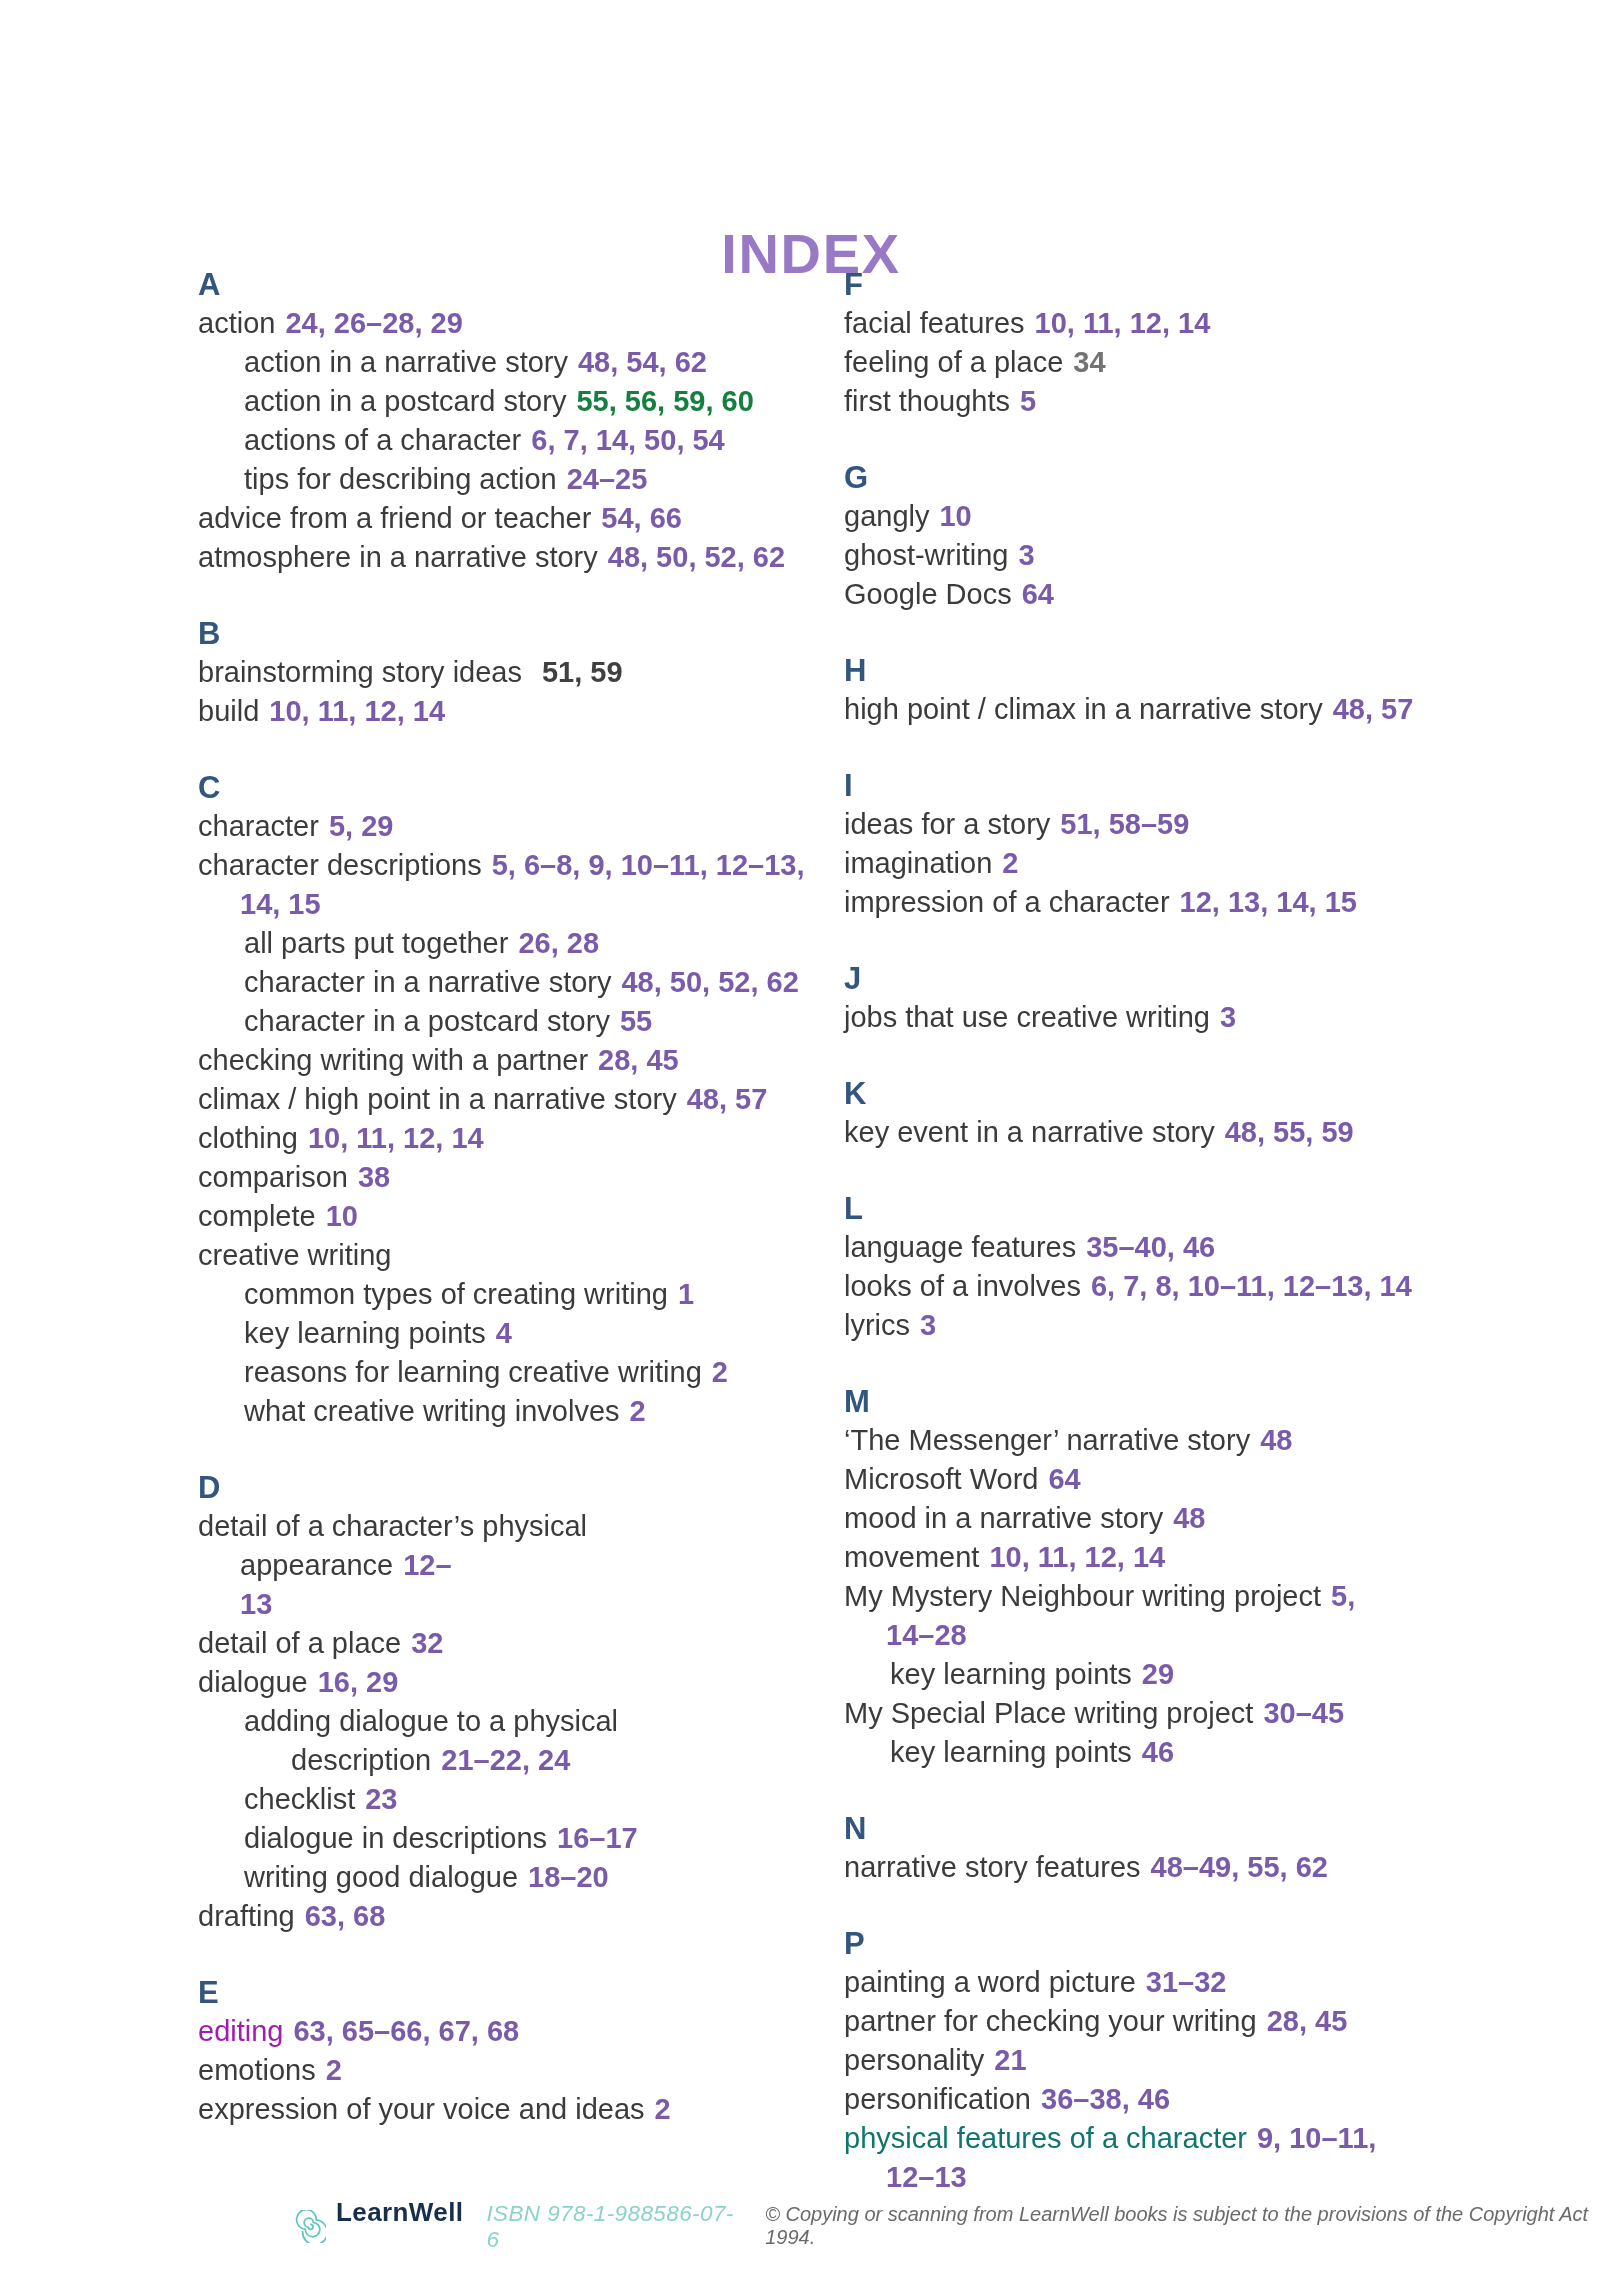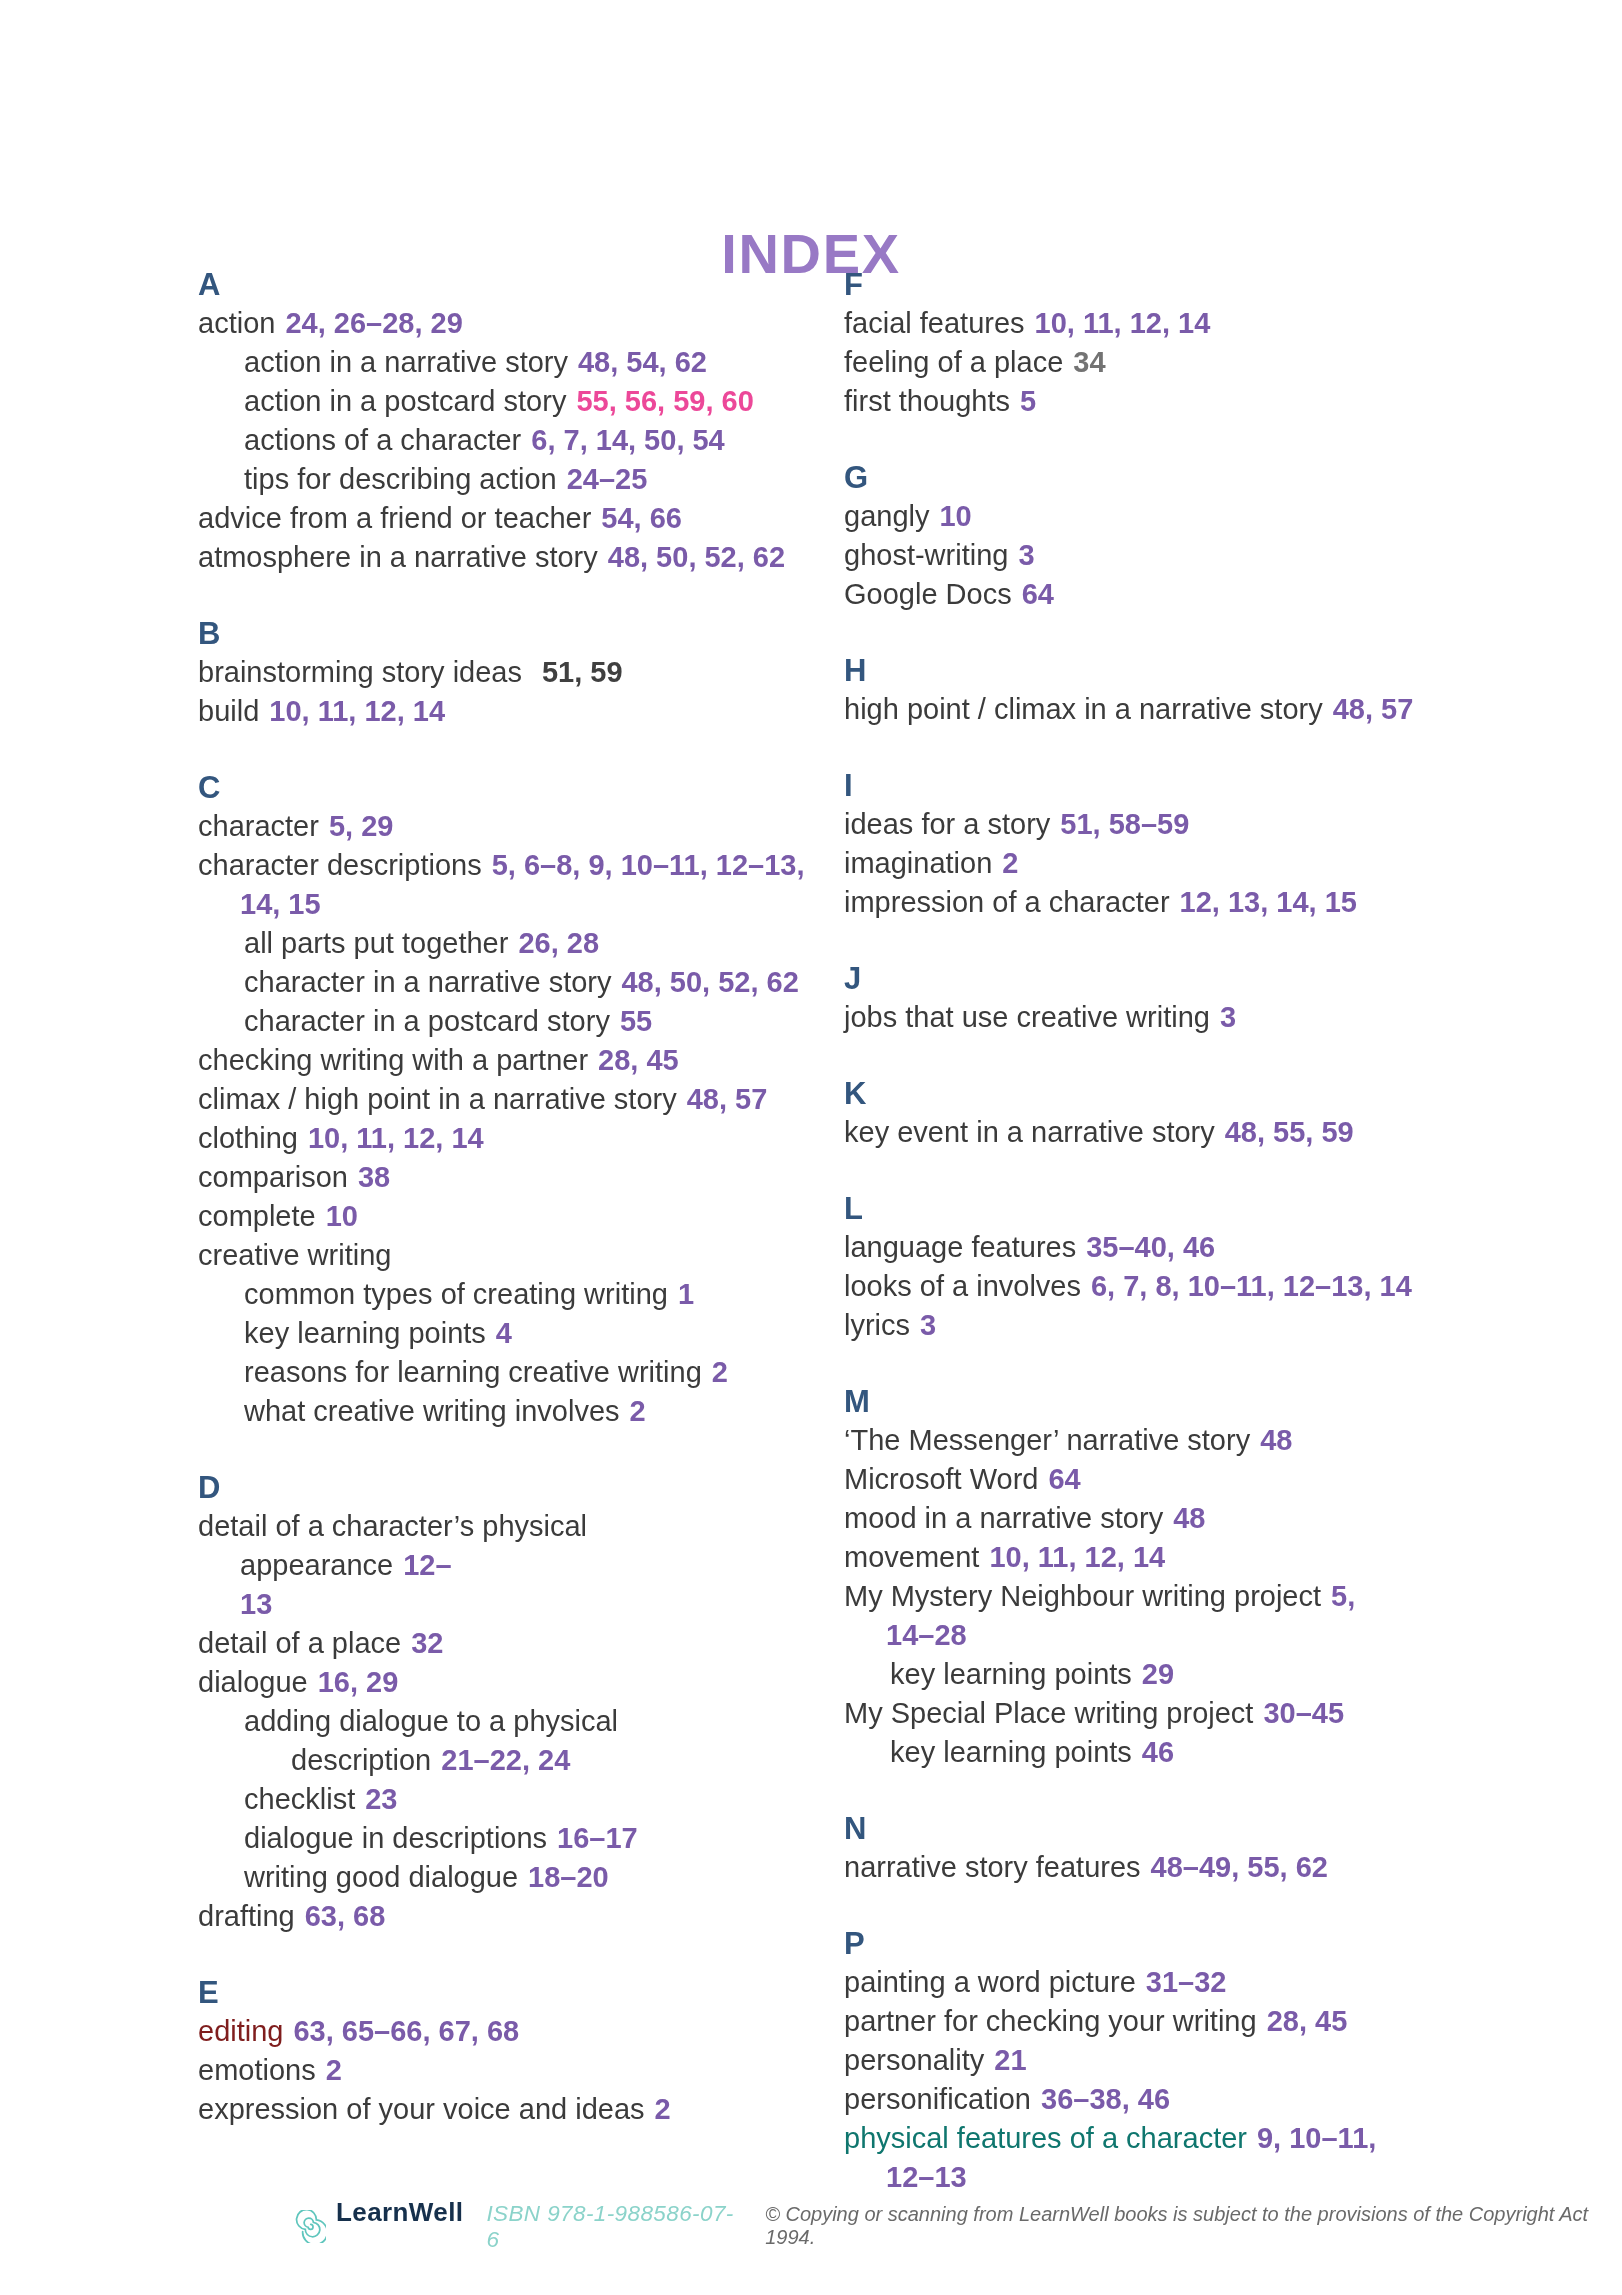--- a/index.html
+++ b/index.html
@@ -40,21 +40,21 @@
 <body>
 
 <h1 class="page-title" style="color: rgb(152, 121, 197);">INDEX</h1>
 
 <div class="columns">
   <div class="col col-left">
       <div class="section">
         <div class="letter" style="color: rgb(51, 86, 126);">A</div>
         <div class="entry"><span class="label" style="color: rgb(59, 59, 59);">action</span><span class="pages" style="color: rgb(122, 91, 169);">24, 26–28, 29</span></div>
         <div class="entry indent-1"><span class="label" style="color: rgb(59, 59, 59);">action in a narrative story</span><span class="pages" style="color: rgb(122, 91, 169);">48, 54, 62</span></div>
-        <div class="entry indent-1"><span class="label" style="color: rgb(59, 59, 59);">action in a postcard story</span><span class="pages" style="color: #ec4899;">55, 56, 59, 60</span></div>
+        <div class="entry indent-1"><span class="label" style="color: rgb(59, 59, 59);">action in a postcard story</span><span class="pages" style="color: #15803d;">55, 56, 59, 60</span></div>
         <div class="entry indent-1"><span class="label" style="color: rgb(59, 59, 59);">actions of a character</span><span class="pages" style="color: rgb(122, 91, 169);">6, 7, 14, 50, 54</span></div>
         <div class="entry indent-1"><span class="label" style="color: rgb(59, 59, 59);">tips for describing action</span><span class="pages" style="color: rgb(122, 91, 169);">24–25</span></div>
         <div class="entry"><span class="label" style="color: rgb(59, 59, 59);">advice from a friend or teacher</span><span class="pages" style="color: rgb(122, 91, 169);">54, 66</span></div>
         <div class="entry"><span class="label" style="color: rgb(59, 59, 59);">atmosphere in a narrative story</span><span class="pages" style="color: rgb(122, 91, 169);">48, 50, 52, 62</span></div>
       </div>
       <div class="section">
         <div class="letter" style="color: rgb(51, 86, 126);">B</div>
         <div class="entry"><span class="label" style="color: rgb(59, 59, 59);">brainstorming story ideas</span><span class="pages" style="color: #404040; margin-left: 20px;">51, 59</span></div>
         <div class="entry"><span class="label" style="color: rgb(59, 59, 59);">build</span><span class="pages" style="color: rgb(122, 91, 169);">10, 11, 12, 14</span></div>
       </div>
@@ -85,21 +85,21 @@
         <div class="entry"><span class="label" style="color: rgb(59, 59, 59);">dialogue</span><span class="pages" style="color: rgb(122, 91, 169);">16, 29</span></div>
         <div class="entry indent-1"><span class="label" style="color: rgb(59, 59, 59);">adding dialogue to a physical
 description</span><span class="pages" style="color: rgb(122, 91, 169);">21–22, 24</span></div>
         <div class="entry indent-1"><span class="label" style="color: rgb(59, 59, 59);">checklist</span><span class="pages" style="color: rgb(122, 91, 169);">23</span></div>
         <div class="entry indent-1"><span class="label" style="color: rgb(59, 59, 59);">dialogue in descriptions</span><span class="pages" style="color: rgb(122, 91, 169);">16–17</span></div>
         <div class="entry indent-1"><span class="label" style="color: rgb(59, 59, 59);">writing good dialogue</span><span class="pages" style="color: rgb(122, 91, 169);">18–20</span></div>
         <div class="entry"><span class="label" style="color: rgb(59, 59, 59);">drafting</span><span class="pages" style="color: rgb(122, 91, 169);">63, 68</span></div>
       </div>
       <div class="section">
         <div class="letter" style="color: rgb(51, 86, 126);">E</div>
-        <div class="entry"><span class="label" style="color: #7f1d1d;">editing</span><span class="pages" style="color: rgb(122, 91, 169);">63, 65–66, 67, 68</span></div>
+        <div class="entry"><span class="label" style="color: #a21caf;">editing</span><span class="pages" style="color: rgb(122, 91, 169);">63, 65–66, 67, 68</span></div>
         <div class="entry"><span class="label" style="color: rgb(59, 59, 59);">emotions</span><span class="pages" style="color: rgb(122, 91, 169);">2</span></div>
         <div class="entry"><span class="label" style="color: rgb(59, 59, 59);">expression of your voice and ideas</span><span class="pages" style="color: rgb(122, 91, 169);">2</span></div>
       </div>
     </div>
   <div class="col col-right">
       <div class="section">
         <div class="letter" style="color: rgb(51, 86, 126);">F</div>
         <div class="entry"><span class="label" style="color: rgb(59, 59, 59);">facial features</span><span class="pages" style="color: rgb(122, 91, 169);">10, 11, 12, 14</span></div>
         <div class="entry"><span class="label" style="color: rgb(59, 59, 59);">feeling of a place</span><span class="pages" style="color: #737373;">34</span></div>
         <div class="entry"><span class="label" style="color: rgb(59, 59, 59);">first thoughts</span><span class="pages" style="color: rgb(122, 91, 169);">5</span></div>

